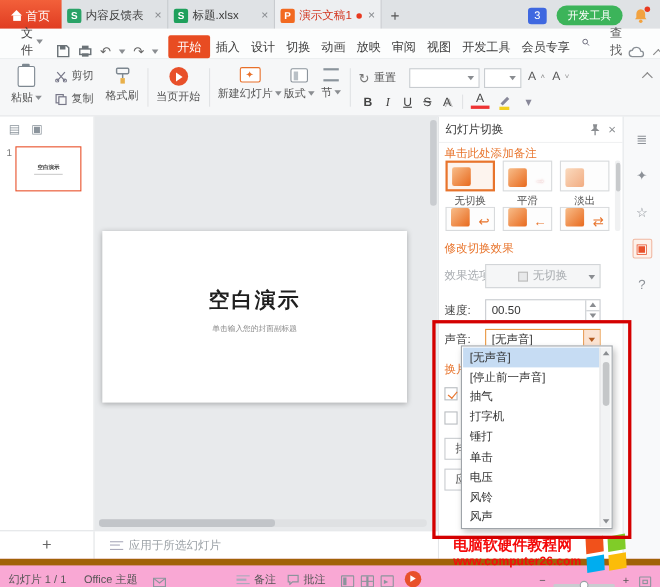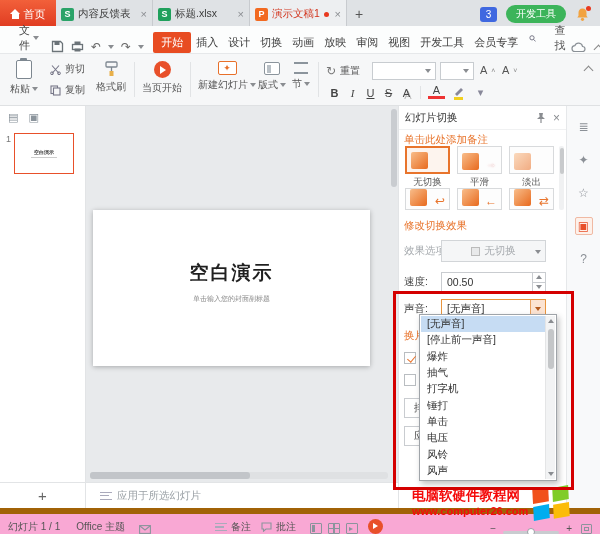--- a/index.html
+++ b/index.html
@@ -514,21 +514,20 @@
         <span class="zthumb"></span>
       </span>
     <span class="sbitem" style="margin-left:7px">+</span>
     <span class="fitico" style="margin-left:9px"></span>
   </div>
 
   <div class="dropdown">
     <div class="dlist">
       <div class="ditem hl">[无声音]</div>
       <div class="ditem">[停止前一声音]</div>
-      <div class="ditem">爆炸</div>
       <div class="ditem">抽气</div>
       <div class="ditem">打字机</div>
       <div class="ditem">锤打</div>
       <div class="ditem">单击</div>
       <div class="ditem">电压</div>
       <div class="ditem">风铃</div>
       <div class="ditem">风声</div>
     </div>
     <div class="dsb">
       <span class="tinyup up"></span>

